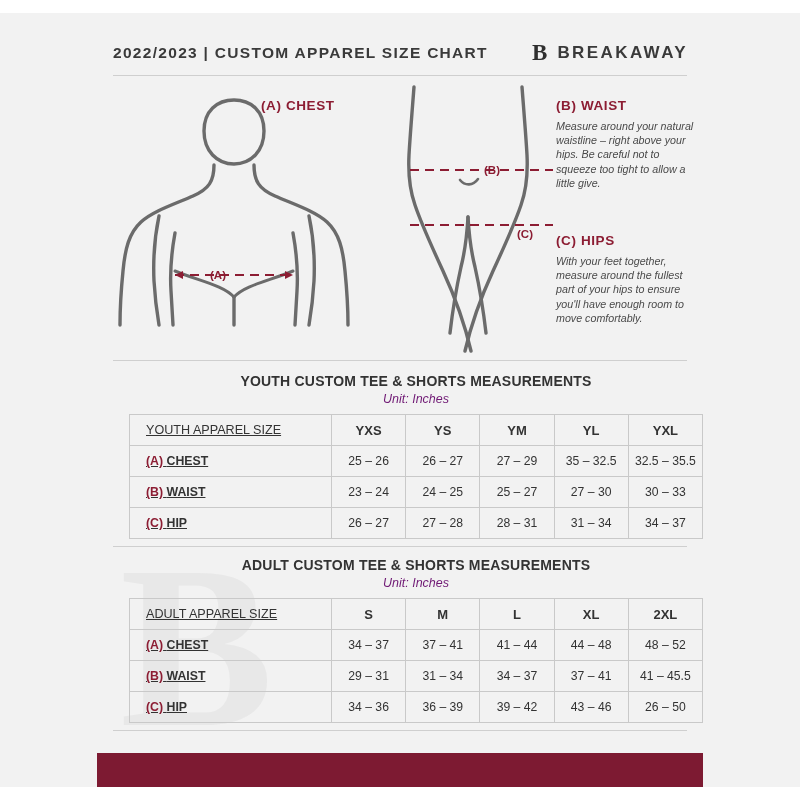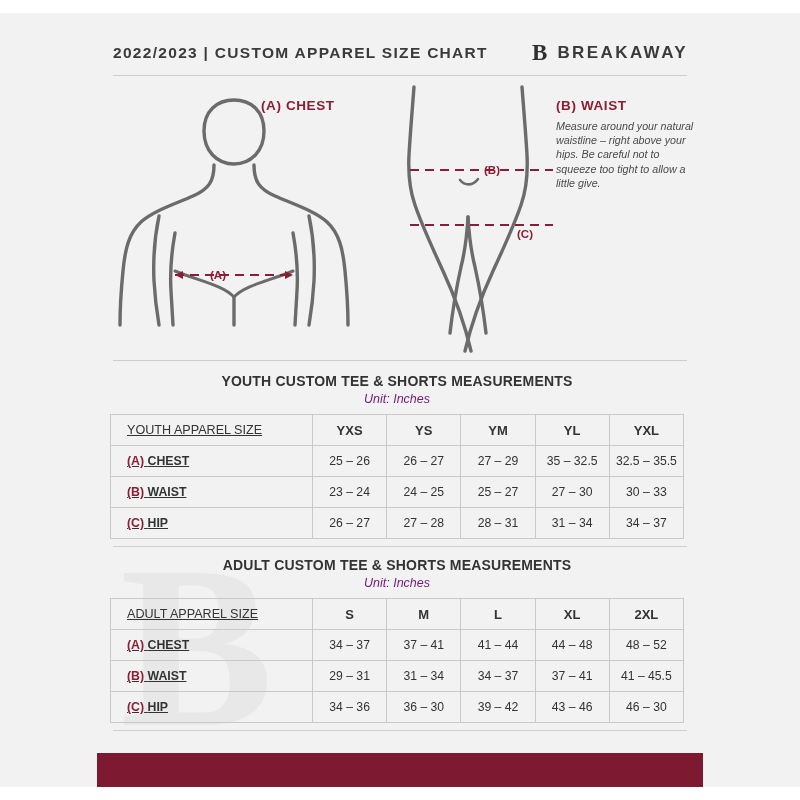--- a/index.html
+++ b/index.html
@@ -121,21 +121,21 @@
 
   .section-rule {
     position: absolute;
     height: 1px;
     background: #cfcfcf;
     left: 113px;
     width: 574px;
   }
 
   
-  .table-block { position: absolute; left: 110px; width: 574px; }
+  .table-block { position: absolute; left: 129px; width: 574px; }
   .table-title {
     text-align: center;
     font-size: 14px;
     font-weight: bold;
     color: #333;
     letter-spacing: 0.2px;
   }
   .table-unit {
     text-align: center;
     font-size: 12.5px;
@@ -257,20 +257,24 @@
       <div style="position:absolute;left:371px;top:79px;font-size:11.5px;font-weight:bold;color:#8c1d33;">(B)</div>
       <div style="position:absolute;left:404px;top:143px;font-size:11.5px;font-weight:bold;color:#8c1d33;">(C)</div>
 
       <div class="callout" id="callout-chest">
         <div class="title">(A) CHEST</div>
       </div>
       <div class="callout" id="callout-waist">
         <div class="title">(B) WAIST</div>
         <div class="body">Measure around your natural waistline – right above your hips. Be careful not to squeeze too tight to allow a little give.</div>
       </div>
+      <div class="callout" id="callout-hips">
+        <div class="title">(C) HIPS</div>
+        <div class="body">With your feet together, measure around the fullest part of your hips to ensure you'll have enough room to move comfortably.</div>
+      </div>
     </div>
 
     <div class="section-rule" style="top:347px;"></div>
 
     <div class="table-block" style="top:360px;">
       <div class="table-title">YOUTH CUSTOM TEE &amp; SHORTS MEASUREMENTS</div>
       <div class="table-unit">Unit: Inches</div>
       <table>
         <thead>
           <tr>
@@ -358,24 +362,24 @@
             <td class="val">34 – 37</td>
             <td class="val">37 – 41</td>
             <td class="val">41 – 45.5</td>
           </tr>
           <tr>
             <td class="first">
               <span class="tag">(C)</span>
               <span class="lbl">HIP</span>
             </td>
             <td class="val">34 – 36</td>
-            <td class="val">36 – 30</td>
+            <td class="val">36 – 39</td>
             <td class="val">39 – 42</td>
             <td class="val">43 – 46</td>
-            <td class="val">46 – 30</td>
+            <td class="val">26 – 50</td>
           </tr>
         </tbody>
       </table>
     </div>
 
     <div class="section-rule" style="top:717px;"></div>
 
     <div class="footer-bar"></div>
   </div>
 </div>

